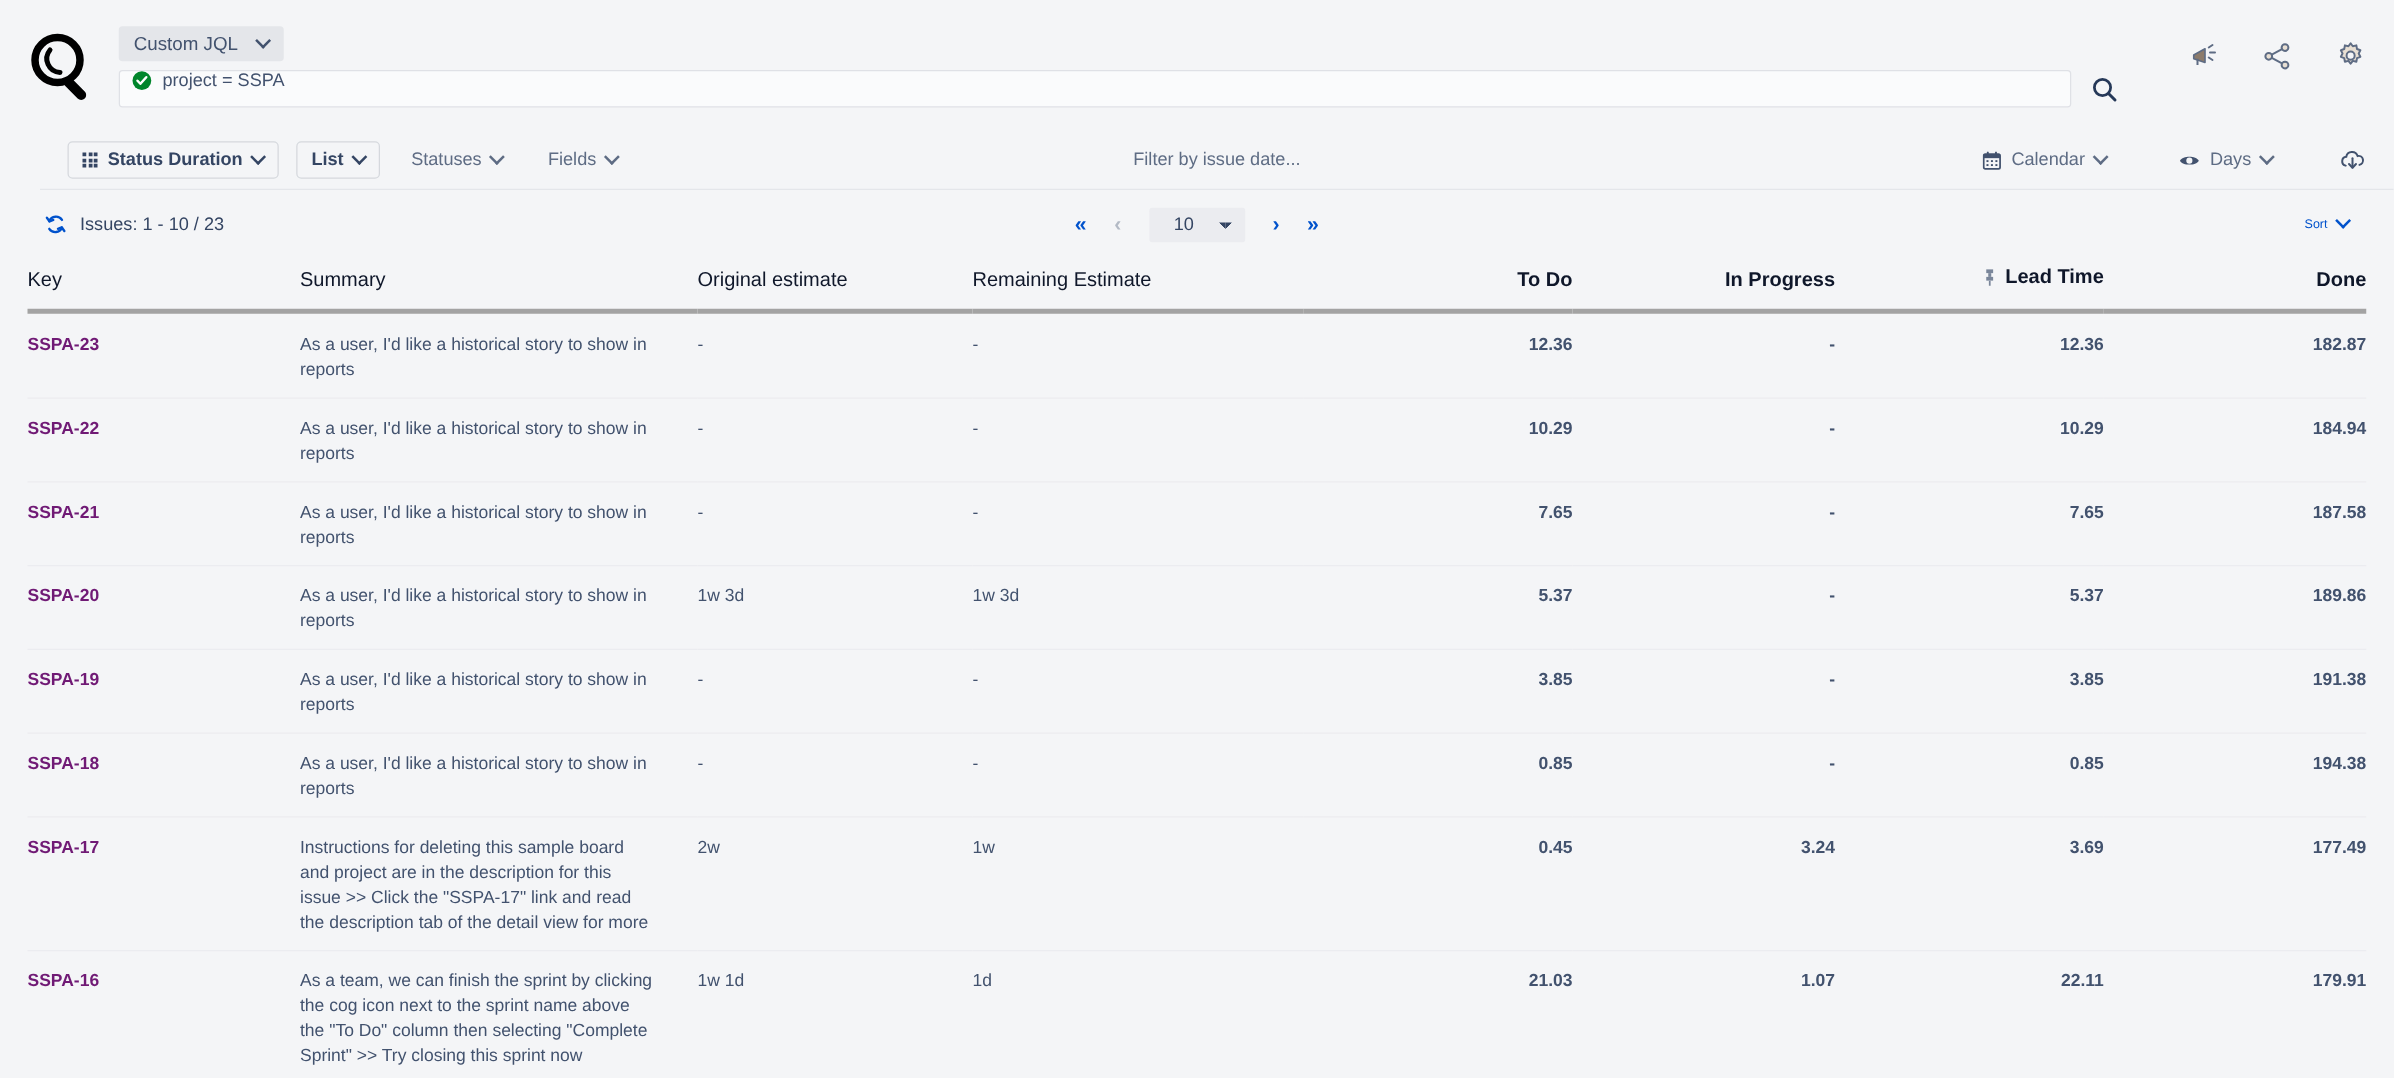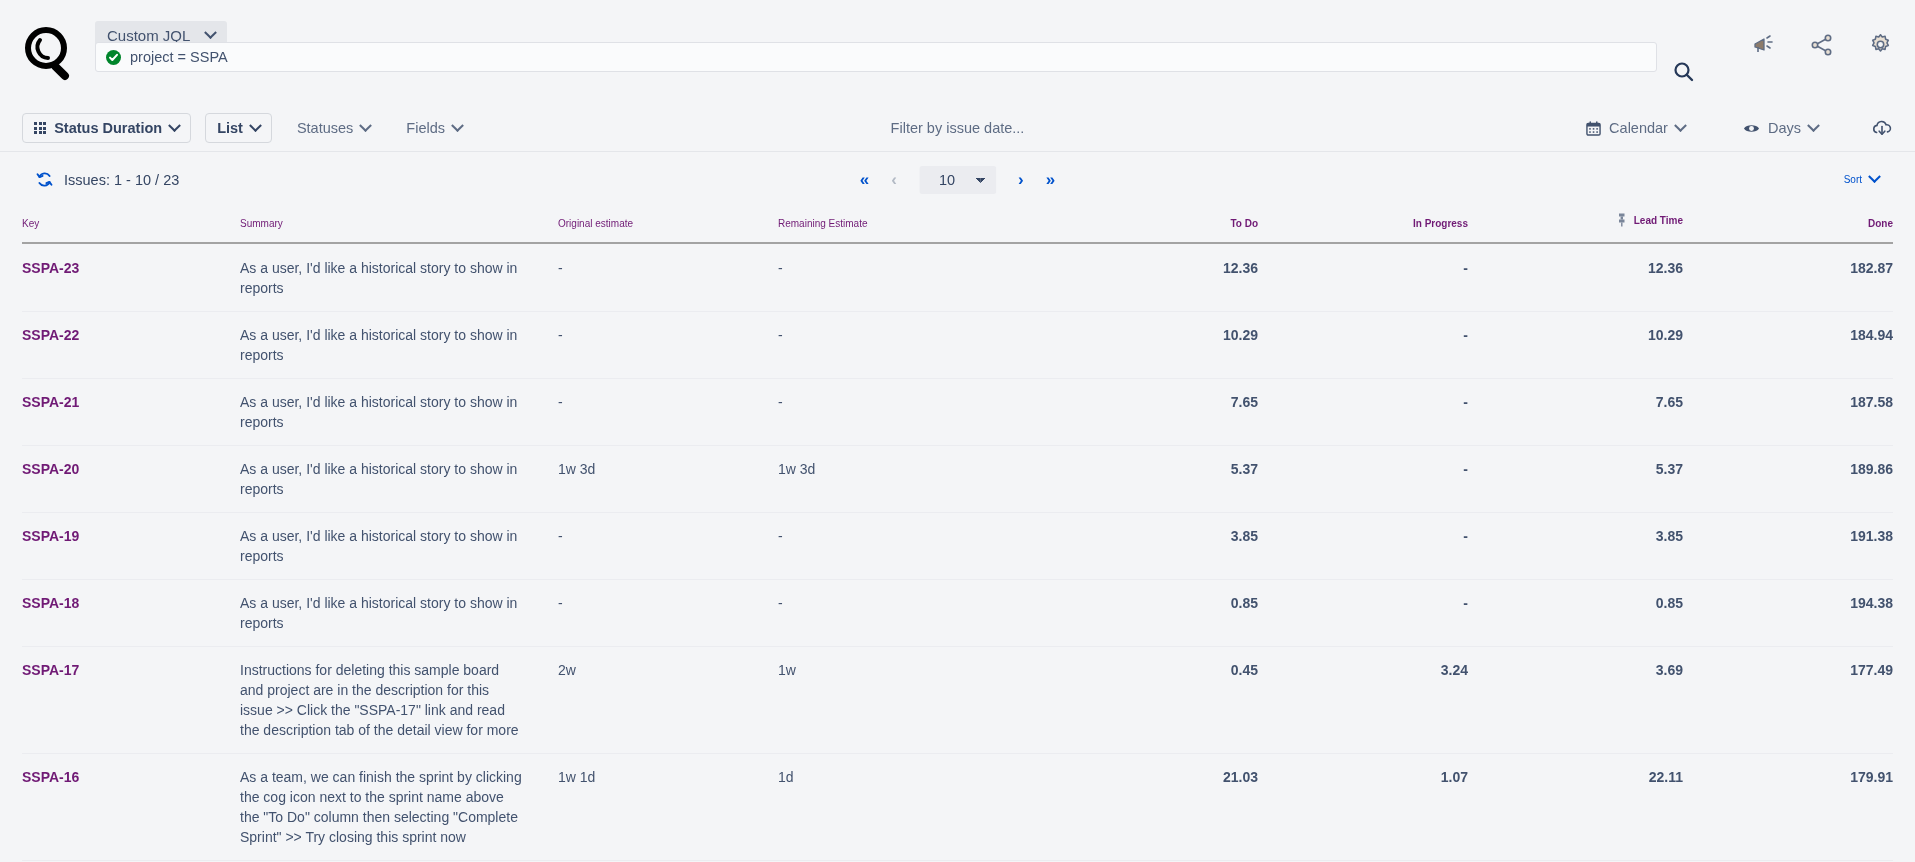--- a/index.html
+++ b/index.html
@@ -23,39 +23,39 @@
     height:28px; padding:0 12px;
     background:#e4e6ea; border:none; border-radius:3px;
     display:flex; align-items:center; gap:16px;
     font-size:15px; color:#42526e; cursor:pointer;
   }
   .chev { display:inline-block; width:9px; height:9px;
     border-right:2px solid currentColor; border-bottom:2px solid currentColor;
     transform:rotate(45deg) translate(-2px,-2px); }
 
   .jql-input-wrap {
-    position:absolute; left:95px; top:42px; width:1562px; height:30px;
+    position:absolute; left:95px; top:56px; width:1562px; height:30px;
     background:#fafbfc; border:1px solid #dfe1e6; border-radius:3px;
-    display:flex; align-items:center; padding:0 10px; gap:9px;
+    display:flex; padding:0 10px; gap:9px;
   }
   .ok-badge { width:15px; height:15px; border-radius:50%; background:#00852b;
     display:flex; align-items:center; justify-content:center; flex:0 0 auto; }
   .ok-badge svg { display:block; }
   .jql-text { font-size:14.5px; color:#42526e; }
 
   .search-btn { position:absolute; left:1672px; top:60px; width:24px; height:24px;
     cursor:pointer; }
 
   .top-icons { position:absolute; right:22px; top:32px; display:flex; gap:34px; align-items:center; }
   .top-icons span { cursor:pointer; display:block; line-height:0; }
 
   
   .toolbar {
     height:47px; background:#f4f5f7; border-bottom:1px solid #e4e6ea;
-    display:flex; align-items:center; padding:0 22px; position:relative;
+    display:flex; align-items:center; padding:0 22px; position:relative;margin-left:32px;
   }
   .btn-outline {
     height:30px; padding:0 11px; border:1px solid #d5d8dd; border-radius:4px;
     background:#f4f5f7; display:flex; align-items:center; gap:8px;
     font-weight:bold; font-size:14.5px; color:#344563; cursor:pointer; margin-right:14px;
   }
   .dots-icon { display:grid; grid-template-columns:repeat(3,3px); gap:1.6px; }
   .dots-icon i { width:3px; height:3px; background:#344563; display:block; }
   .btn-plain {
     height:30px; padding:0 11px; display:flex; align-items:center; gap:8px;
@@ -87,22 +87,22 @@
     background-repeat:no-repeat;
     padding-right:32px;
   }
   .sort-ctl { margin-left:auto; display:flex; align-items:center; gap:8px;
     color:#0052cc; font-size:10px; cursor:pointer; }
 
   
   .tbl-wrap { padding:0 22px; }
   table { width:100%; border-collapse:collapse; table-layout:fixed; }
   thead th {
-    font-weight:normal; font-size:10px; color:#701a75;
-    padding:6px 0 13px; border-bottom:2px solid #a3a3a3;
+    font-weight:normal; font-size:16px; color:#0f172a;
+    padding:6px 0 13px; border-bottom:4px solid #a3a3a3;
     vertical-align:bottom;
   }
   th.l, td.l { text-align:left; }
   th.r, td.r { text-align:right;font-weight:bold; }
   tbody td {
     padding:13px 0; border-bottom:1px solid #ebecf0;
     font-size:14px; color:#42526e; vertical-align:top; line-height:1.43;
   }
   tbody tr:first-child td { padding-top:14px; }
   .key-link { color:#701a75; font-weight:bold; text-decoration:none; font-size:14px; cursor:pointer; }

